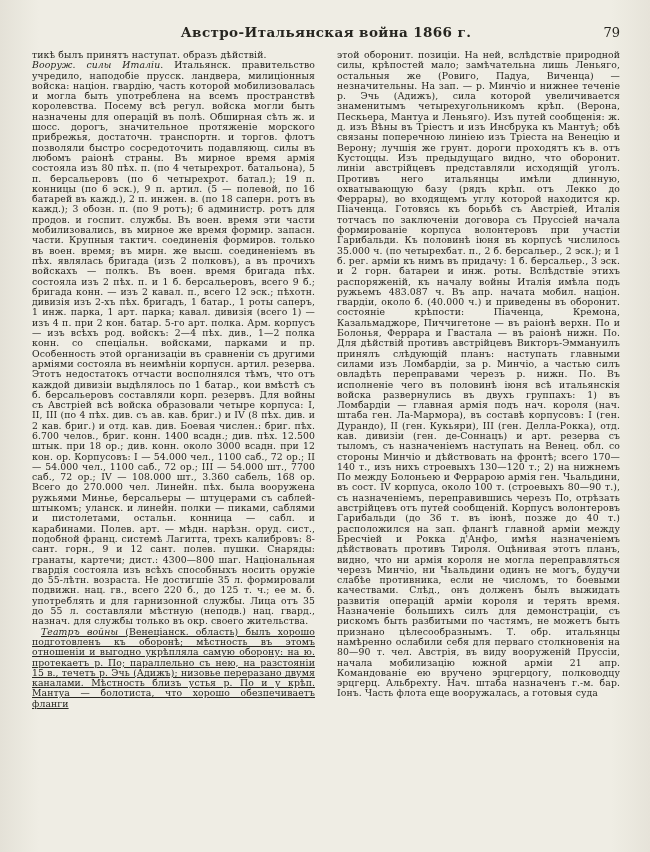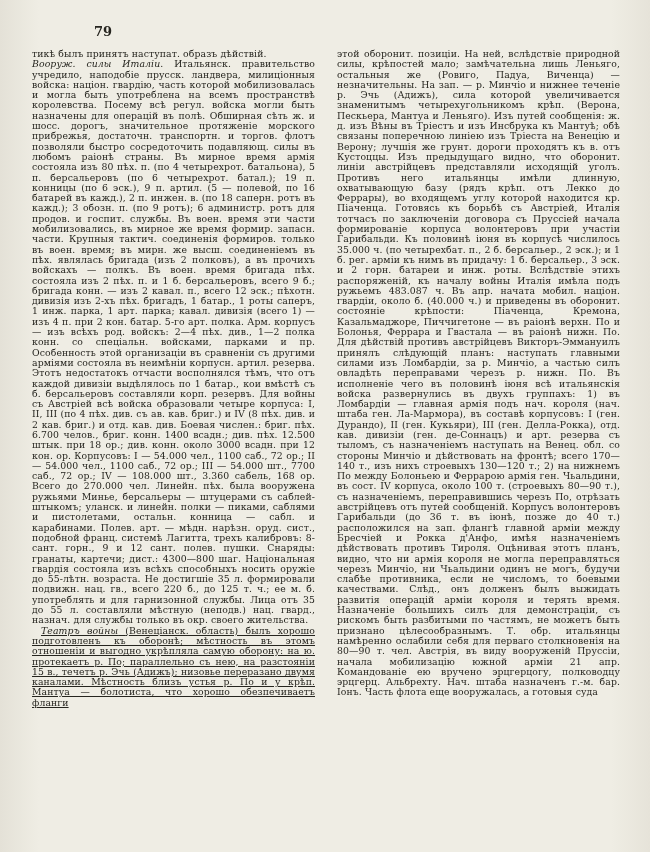--- a/index.html
+++ b/index.html
@@ -36,21 +36,21 @@
     font-weight: bold;
     margin: 0;
     letter-spacing: 0.4px;
     white-space: nowrap;
   }
   .page-header .page-number {
     flex: 0 0 auto;
     width: 40px;
     text-align: right;
     font-size: 13px;
-    font-weight: bold;
+    font-weight: normal;
   }
   .columns {
     display: flex;
     gap: 22px;
   }
   .column {
     flex: 1 1 0;
     min-width: 0;
     text-align: justify;
     font-size: 9.3px;
@@ -68,20 +68,21 @@
     font-style: italic;
   }
 </style>
 </head>
 <body>
 
 <div class="page">
 
   <header class="page-header">
     <span class="spacer"></span>
+    <h1>Австро-Итальянская война 1866 г.</h1>
     <span class="page-number">79</span>
   </header>
 
   <div class="columns">
 
     <div class="column">
       <p>тикѣ былъ принятъ наступат. образъ дѣйствій.</p>
       <p><span class="lead">Вооруж. силы Италіи.</span> <span>Итальянск. правительство учредило, наподобіе прусск. ландвера, милиціонныя войска: націон. гвардію, часть которой мобилизовалась и могла быть употреблена на всемъ пространствѣ королевства. Посему всѣ регул. войска могли быть назначены для операцій въ полѣ. Обширная сѣть ж. и шосс. дорогъ, значительное протяженіе морского прибрежья, достаточн. транспортн. и торгов. флотъ позволяли быстро сосредоточить подавляющ. силы въ любомъ раіонѣ страны. Въ мирное время армія состояла изъ 80 пѣх. п. (по 4 четырехрот. батальона), 5 п. берсальеровъ (по 6 четырехрот. батал.); 19 п. конницы (по 6 эск.), 9 п. артил. (5 — полевой, по 16 батарей въ кажд.), 2 п. инжен. в. (по 18 саперн. ротъ въ кажд.); 3 обозн. п. (по 9 ротъ); 6 администр. ротъ для продов. и госпит. службы. Въ воен. время эти части мобилизовались, въ мирное же время формир. запасн. части. Крупныя тактич. соединенія формиров. только въ воен. время; въ мирн. же высш. соединеніемъ въ пѣх. являлась бригада (изъ 2 полковъ), а въ прочихъ войскахъ — полкъ. Въ воен. время бригада пѣх. состояла изъ 2 пѣх. п. и 1 б. берсальеровъ, всего 9 б.; бригада конн. — изъ 2 кавал. п., всего 12 эск.; пѣхотн. дивизія изъ 2-хъ пѣх. бригадъ, 1 батар., 1 роты саперъ, 1 инж. парка, 1 арт. парка; кавал. дивизія (всего 1) — изъ 4 п. при 2 кон. батар. 5-го арт. полка. Арм. корпусъ — изъ всѣхъ род. войскъ: 2—4 пѣх. див., 1—2 полка конн. со спеціальн. войсками, парками и пр. Особенность этой организаціи въ сравненіи съ другими арміями состояла въ неимѣніи корпусн. артил. резерва. Этотъ недостатокъ отчасти восполнялся тѣмъ, что отъ каждой дивизіи выдѣлялось по 1 батар., кои вмѣстѣ съ б. берсальеровъ составляли корп. резервъ. Для войны съ Австріей всѣ войска образовали четыре корпуса: I, II, III (по 4 пѣх. див. съ ав. кав. бриг.) и IV (8 пѣх. див. и 2 кав. бриг.) и отд. кав. див. Боевая числен.: бриг. пѣх. 6.700 челов., бриг. конн. 1400 всадн.; див. пѣх. 12.500 штык. при 18 ор.; див. конн. около 3000 всадн. при 12 кон. ор. Корпусовъ: I — 54.000 чел., 1100 саб., 72 ор.; II — 54.000 чел., 1100 саб., 72 ор.; III — 54.000 шт., 7700 саб., 72 ор.; IV — 108.000 шт., 3.360 сабель, 168 ор. Всего до 270.000 чел. Линейн. пѣх. была вооружена ружьями Минье, берсальеры — штуцерами съ саблей-штыкомъ; уланск. и линейн. полки — пиками, саблями и пистолетами, остальн. конница — сабл. и карабинами. Полев. арт. — мѣдн. нарѣзн. оруд. сист., подобной франц. системѣ Лагитта, трехъ калибровъ: 8-сант. горн., 9 и 12 сант. полев. пушки. Снаряды: гранаты, картечи; дист.: 4300—800 шаг. Національная гвардія состояла изъ всѣхъ способныхъ носить оружіе до 55-лѣтн. возраста. Не достигшіе 35 л. формировали подвижн. нац. гв., всего 220 б., до 125 т. ч.; ее м. б. употреблять и для гарнизонной службы. Лица отъ 35 до 55 л. составляли мѣстную (неподв.) нац. гвард., назнач. для службы только въ окр. своего жительства.</span></p>
       <p class="indent"><span class="lead">Театръ войны</span> <span>(Венеціанск. область) былъ хорошо подготовленъ къ оборонѣ; мѣстность въ этомъ отношеніи и выгодно укрѣпляла самую оборону: на ю. протекаетъ р. По; параллельно съ нею, на разстояніи 15 в., течетъ р. Эчь (Адижъ); низовье переразано двумя каналами. Мѣстность близъ устья р. По и у крѣп. Мантуа — болотиста, что хорошо обезпечиваетъ фланги</span></p>
     </div>

